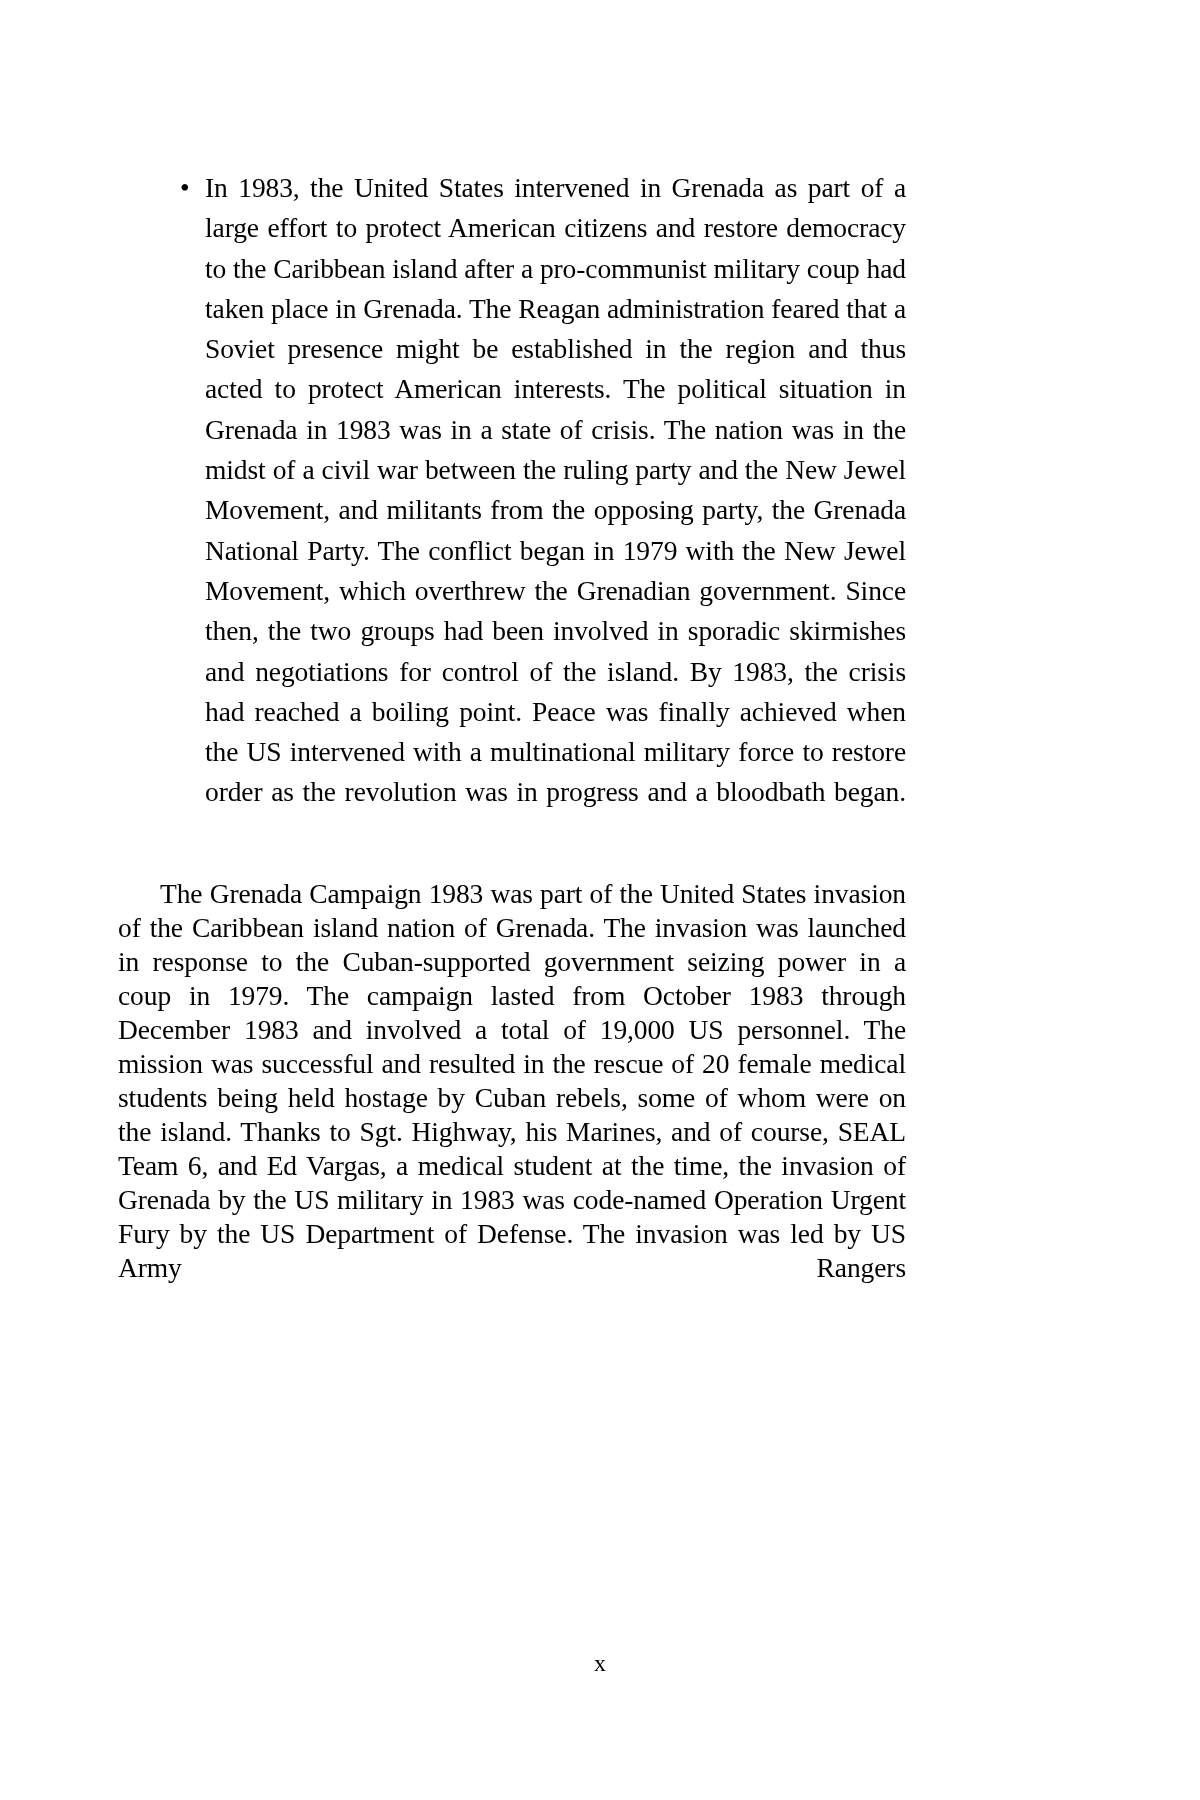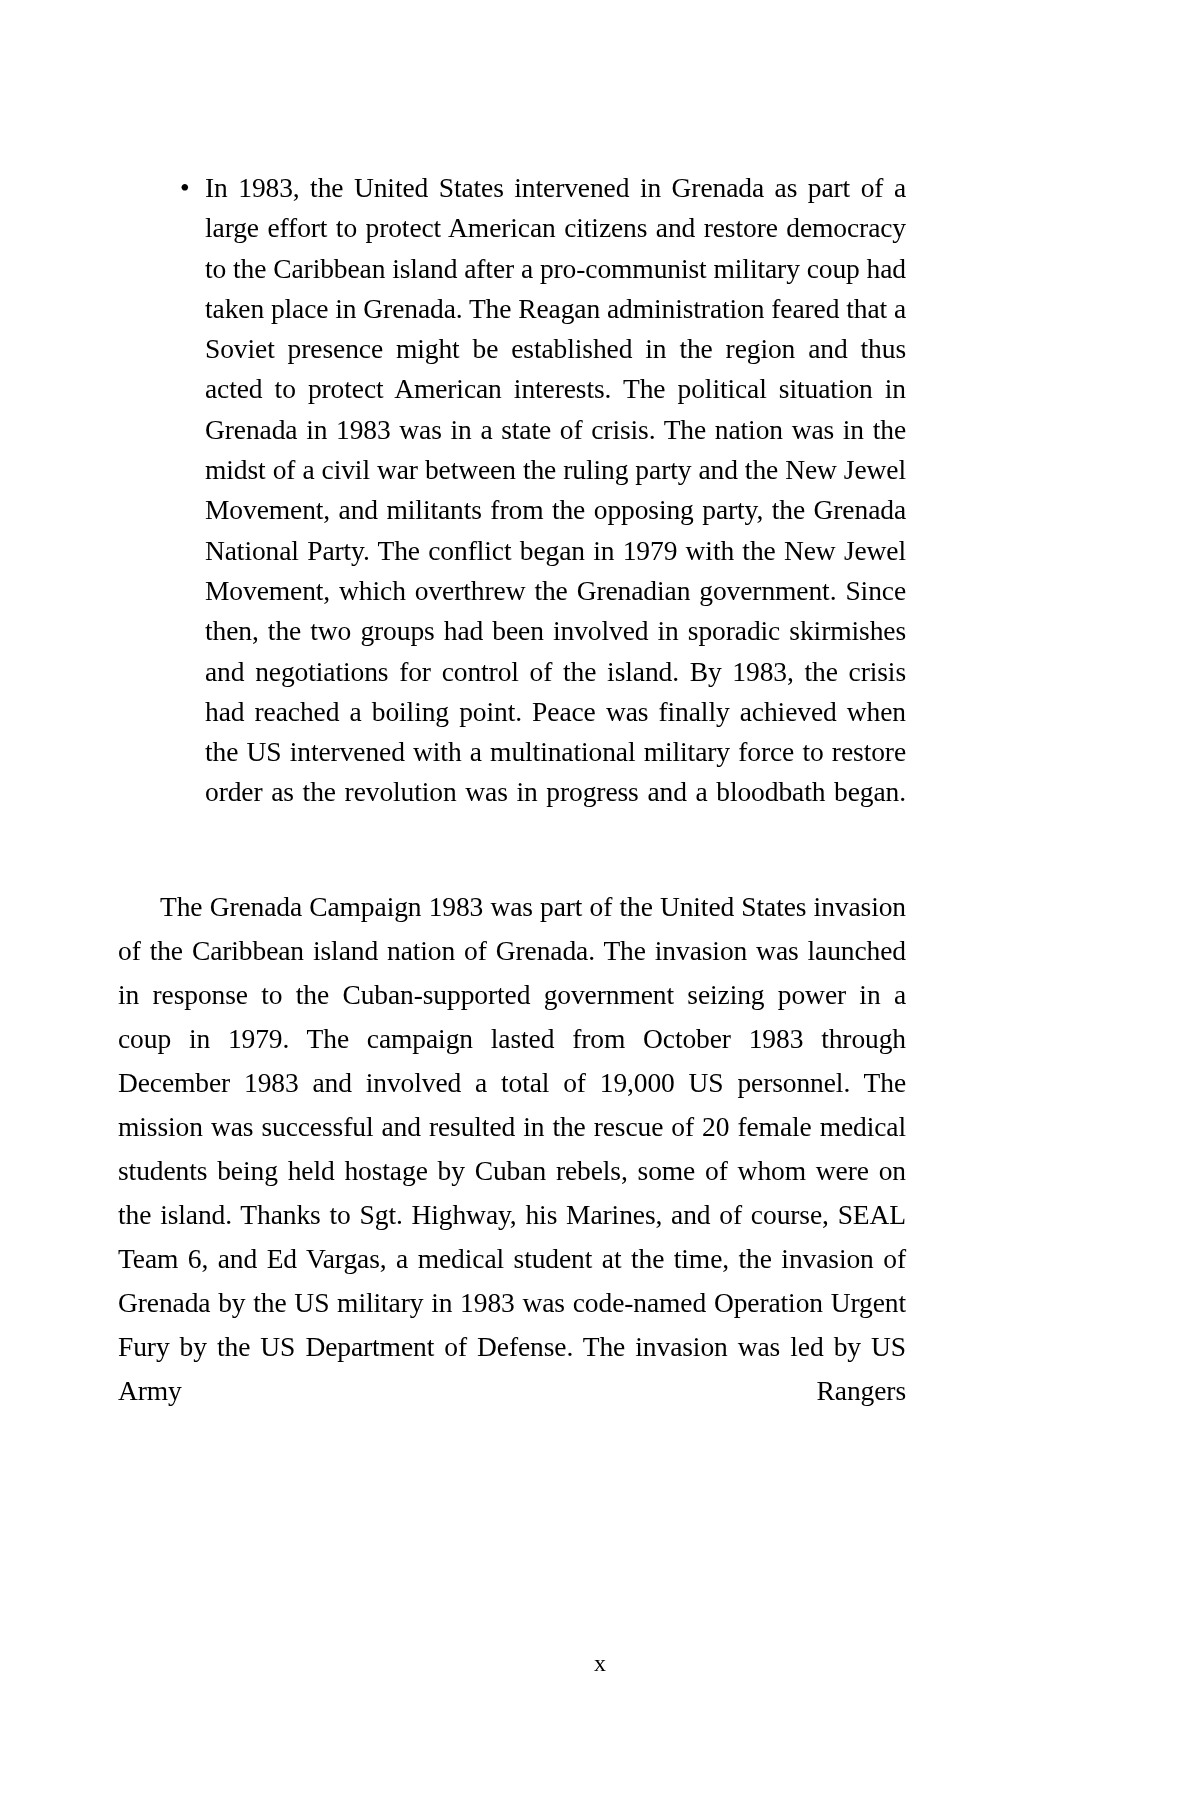--- a/index.html
+++ b/index.html
@@ -57,23 +57,23 @@
     left: 62px;
     top: 0;
     width: 20px;
     font-size: 27.5px;
     line-height: 40.3px;
     text-align: left;
   }
 
   
   .body-paragraph {
-    margin: 32px 0 0 0;
+    margin: 24px 0 0 0;
     font-size: 27.5px;
-    line-height: 44px;
+    line-height: 34px;
     text-align: justify;
     text-justify: inter-word;
     text-indent: 42px;
     letter-spacing: -0.1px;
   }
   .body-paragraph::after {
     content: "";
     display: inline-block;
     width: 100%;
     height: 0;

